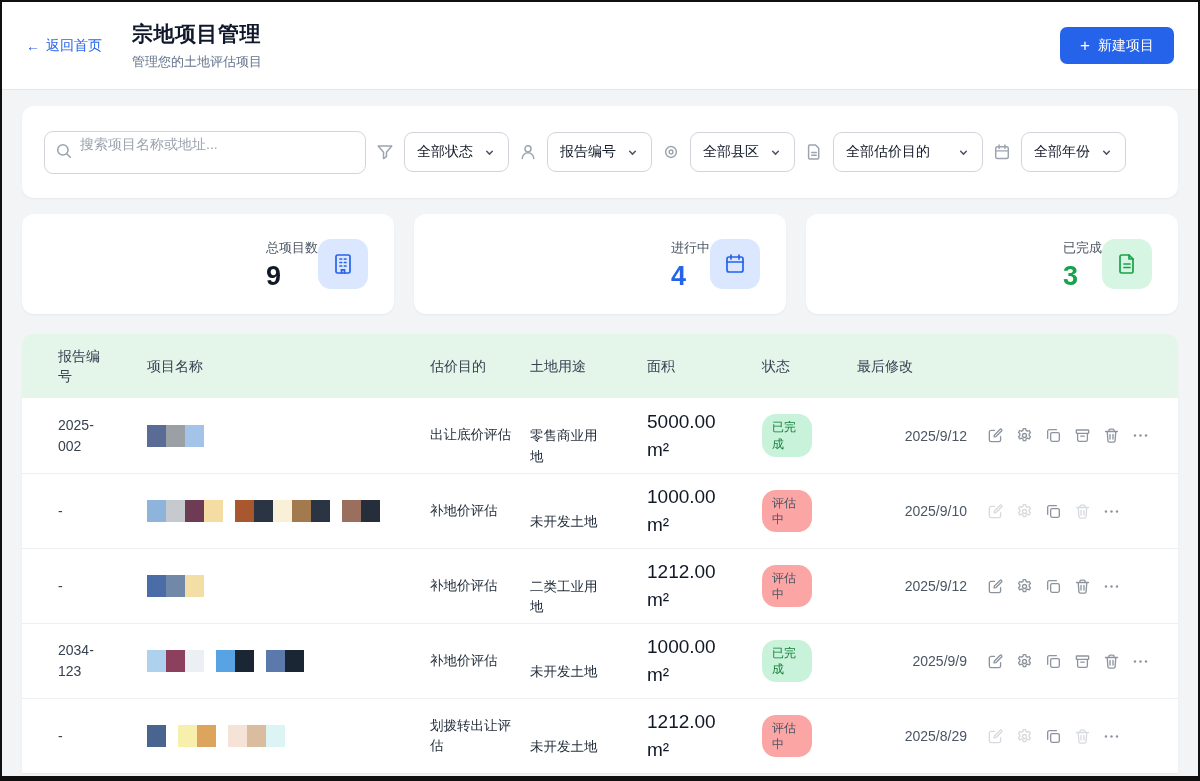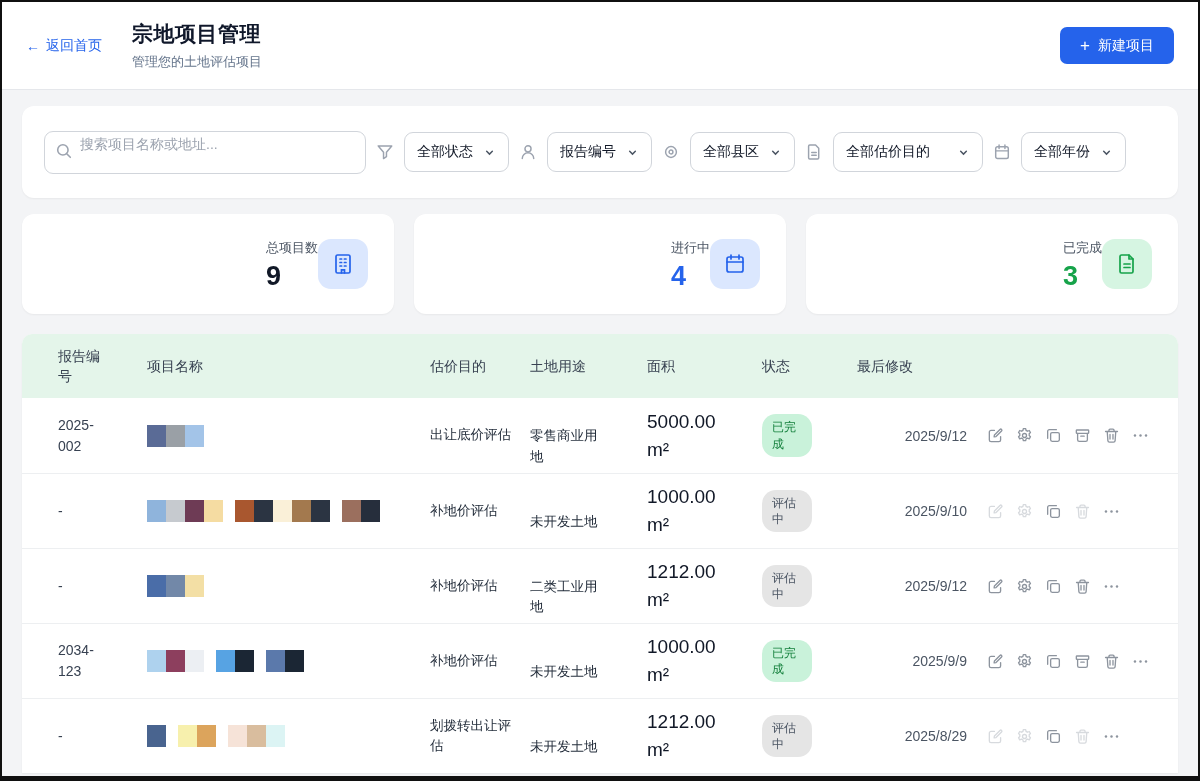--- a/index.html
+++ b/index.html
@@ -66,21 +66,21 @@
   .block { width:19px; height:22px; flex:none; }
   .block-gap { width:12px; height:22px; flex:none; }
   .c-text { color:#1f2937; line-height:1.5; font-size:13.5px; }
   .c-purpose { max-width:90px; }
   .c-landuse { max-width:76px;margin-top:22px; }
   .c-area { color:#111827; font-weight:500; line-height:1.45; font-size:19px; }
   .c-area .unit { font-weight:500; }
   .badge { display:inline-block; font-size:12px; line-height:1.35; padding:5px 10px;
            border-radius:14px; max-width:50px; }
   .badge-done { background:#c9f2da; color:#15803d; }
-  .badge-progress { background:#e5e5e5; color:#4b5563; }
+  .badge-progress { background:#fca5a5; color:#4b5563; }
   .c-date { color:#4b5563;text-align:right; }
   .c-actions { display:flex; align-items:center; gap:12px; padding-left:20px; }
   .action { width:17px; height:17px; color:#8d949e; cursor:pointer; display:flex; }
   .action svg { width:17px; height:17px; }
   .action.disabled { color:#d7dade; cursor:default; }
 </style>
 </head>
 <body>
 
 <div class="page">

